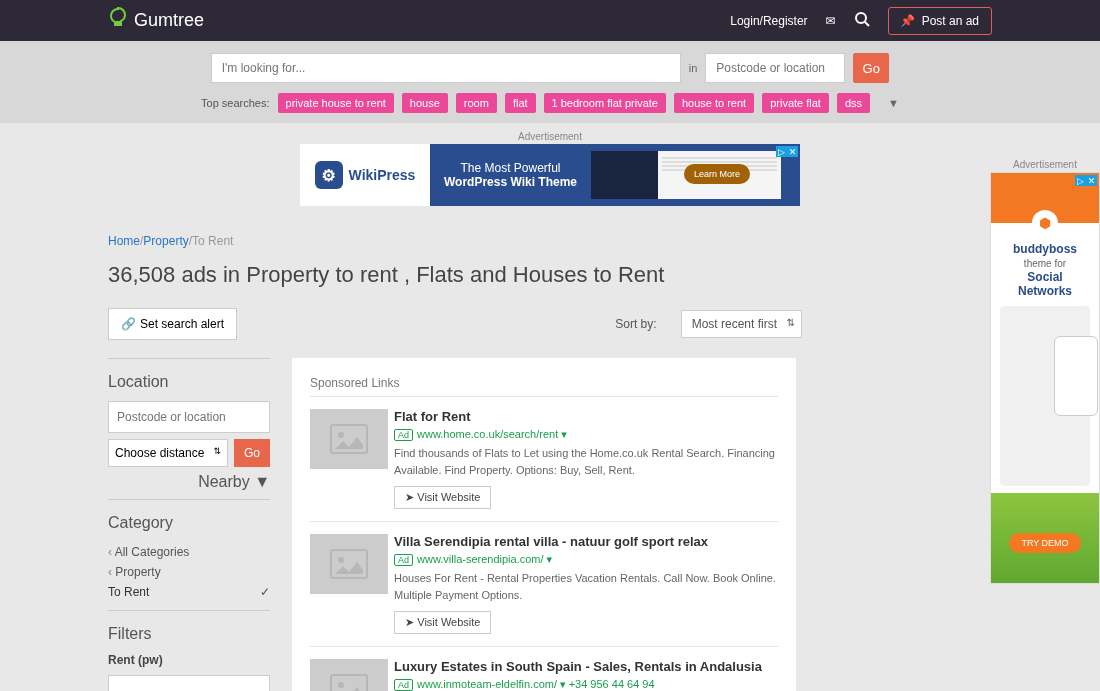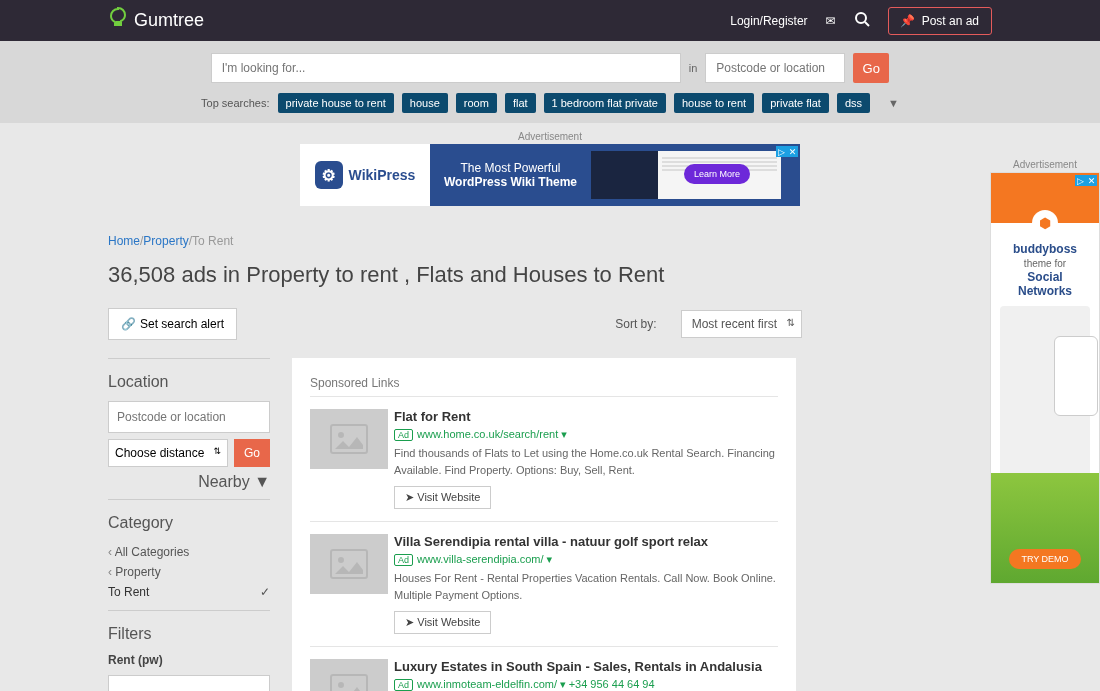--- a/index.html
+++ b/index.html
@@ -12,34 +12,34 @@
 .pin{color:#e45b5b}
 .icon-btn{color:#fff;cursor:pointer}
 .search-bar{background:#d8d8d8;padding:12px 0 10px;display:flex;flex-direction:column;align-items:center}
 .search-row{display:flex;align-items:center;gap:8px}
 .search-input{width:470px;height:30px;border:1px solid #ccc;padding:0 10px;font-size:12px;color:#999}
 .in-label{font-size:11px;color:#666}
 .loc-input{width:140px;height:30px;border:1px solid #ccc;padding:0 10px;font-size:12px;color:#999}
 .go-btn{background:#e8674a;color:#fff;border:none;width:36px;height:30px;font-size:13px;cursor:pointer;border-radius:2px}
 .top-searches{display:flex;align-items:center;gap:8px;margin-top:10px;font-size:11px}
 .ts-label{color:#555}
-.ts-tag{background:#0c4a6e;color:#fff;padding:4px 8px;border-radius:2px;font-size:11px;cursor:pointer}
+.ts-tag{background:#ec4899;color:#fff;padding:4px 8px;border-radius:2px;font-size:11px;cursor:pointer}
 .chev{color:#666;margin-left:10px;cursor:pointer}
 .content{padding:0 108px;position:relative}
 .ad-label{font-size:10px;color:#888;margin:8px 0 2px}
 .banner{width:500px;height:62px;background:#2a4d8f;margin:0 auto;display:flex;align-items:center;color:#fff;position:relative}
 .banner-left{background:#fff;width:130px;height:100%;display:flex;align-items:center;justify-content:center;gap:6px;color:#2a4d8f;font-weight:bold;font-size:14px}
 .wiki-icon{background:#2a4d8f;color:#fff;width:28px;height:28px;border-radius:6px;display:flex;align-items:center;justify-content:center;font-size:16px}
 .banner-mid{padding:0 14px;font-size:12px;text-align:center}
 .banner-mid b{display:block}
 .banner-screen{width:190px;height:48px;background:#fff;display:flex;margin-right:8px}
 .bs-dark{background:#1a2540;width:35%}
 .bs-light{background:#f5f5f5;width:65%;padding:4px}
 .bs-line{background:#ddd;height:2px;margin:2px 0}
-.learn-more{position:absolute;right:50px;top:20px;background:#6d28d9;color:#fff;font-size:9px;padding:5px 10px;border-radius:12px}
+.learn-more{position:absolute;right:50px;top:20px;background:#a16207;color:#fff;font-size:9px;padding:5px 10px;border-radius:12px}
 .ad-x{position:absolute;top:2px;right:2px;display:flex;gap:0}
 .ad-x span{background:#1ca0e3;color:#fff;font-size:9px;width:11px;height:11px;display:flex;align-items:center;justify-content:center}
 .breadcrumb{display:flex;gap:0;font-size:12px;margin:28px 0 14px;color:#999}
 .breadcrumb a{color:#2a76c6;text-decoration:none}
 .page-title{font-size:22px;color:#444;font-weight:400;margin-bottom:20px}
 .controls{display:flex;justify-content:space-between;align-items:center;margin-bottom:18px}
 .alert-btn{background:#fff;border:1px solid #ccc;padding:8px 12px;font-size:12px;display:flex;align-items:center;gap:4px;cursor:pointer}
 .alert-btn .link-icon{color:#e8674a}
 .sort-row{display:flex;align-items:center;gap:24px;font-size:12px;color:#555}
 .sort-select{background:#fff;border:1px solid #ccc;padding:6px 24px 6px 10px;font-size:12px;position:relative;cursor:pointer}
@@ -73,21 +73,21 @@
 .list-desc{font-size:11px;color:#666;line-height:1.5;margin-bottom:8px}
 .visit{border:1px solid #ccc;padding:4px 10px;font-size:11px;color:#444;background:#fff;cursor:pointer}
 .side-ad{position:absolute;right:0;top:20px;width:110px}
 .side-ad-box{width:110px;height:412px;background:#fff;border:1px solid #ddd;display:flex;flex-direction:column;align-items:center;overflow:hidden;position:relative}
 .side-orange{background:#f47721;height:50px;width:100%}
 .side-logo{background:#fff;border-radius:50%;width:26px;height:26px;margin:-13px auto 6px;display:flex;align-items:center;justify-content:center;color:#f47721;font-size:14px}
 .side-txt{text-align:center;font-size:12px;color:#2a4d8a;font-weight:bold;padding:0 6px}
 .side-txt .theme{color:#666;font-weight:normal;font-size:10px}
 .side-screen{width:90px;height:180px;background:#f0f0f0;margin:8px auto;border-radius:4px;position:relative}
 .side-phone{position:absolute;right:-8px;top:30px;width:44px;height:80px;background:#fff;border:1px solid #ccc;border-radius:6px}
-.side-green{position:absolute;bottom:0;width:100%;height:110px;background:linear-gradient(180deg,#8dc63f,#5fa830);display:flex;align-items:flex-end;justify-content:center;padding-bottom:14px}
+.side-green{position:absolute;bottom:0;width:100%;height:90px;background:linear-gradient(180deg,#8dc63f,#5fa830);display:flex;align-items:flex-end;justify-content:center;padding-bottom:30px}
 .demo-btn{background:#f47721;color:#fff;font-size:9px;padding:5px 12px;border-radius:12px}
 </style>
 </head>
 <body>
 
 <div class="header">
   <div class="logo">
     <span class="logo-icon">
       <svg width="20" height="22" viewBox="0 0 20 22" fill="none">
           <path d="M10 2C6 2 3 5 3 9c0 3 2 5 4 6v3h2v-3c1 0 2 0 2-1v4h2v-4c2-1 4-3 4-6 0-4-3-7-7-7z" stroke="#72ce3f" stroke-width="2"></path>

